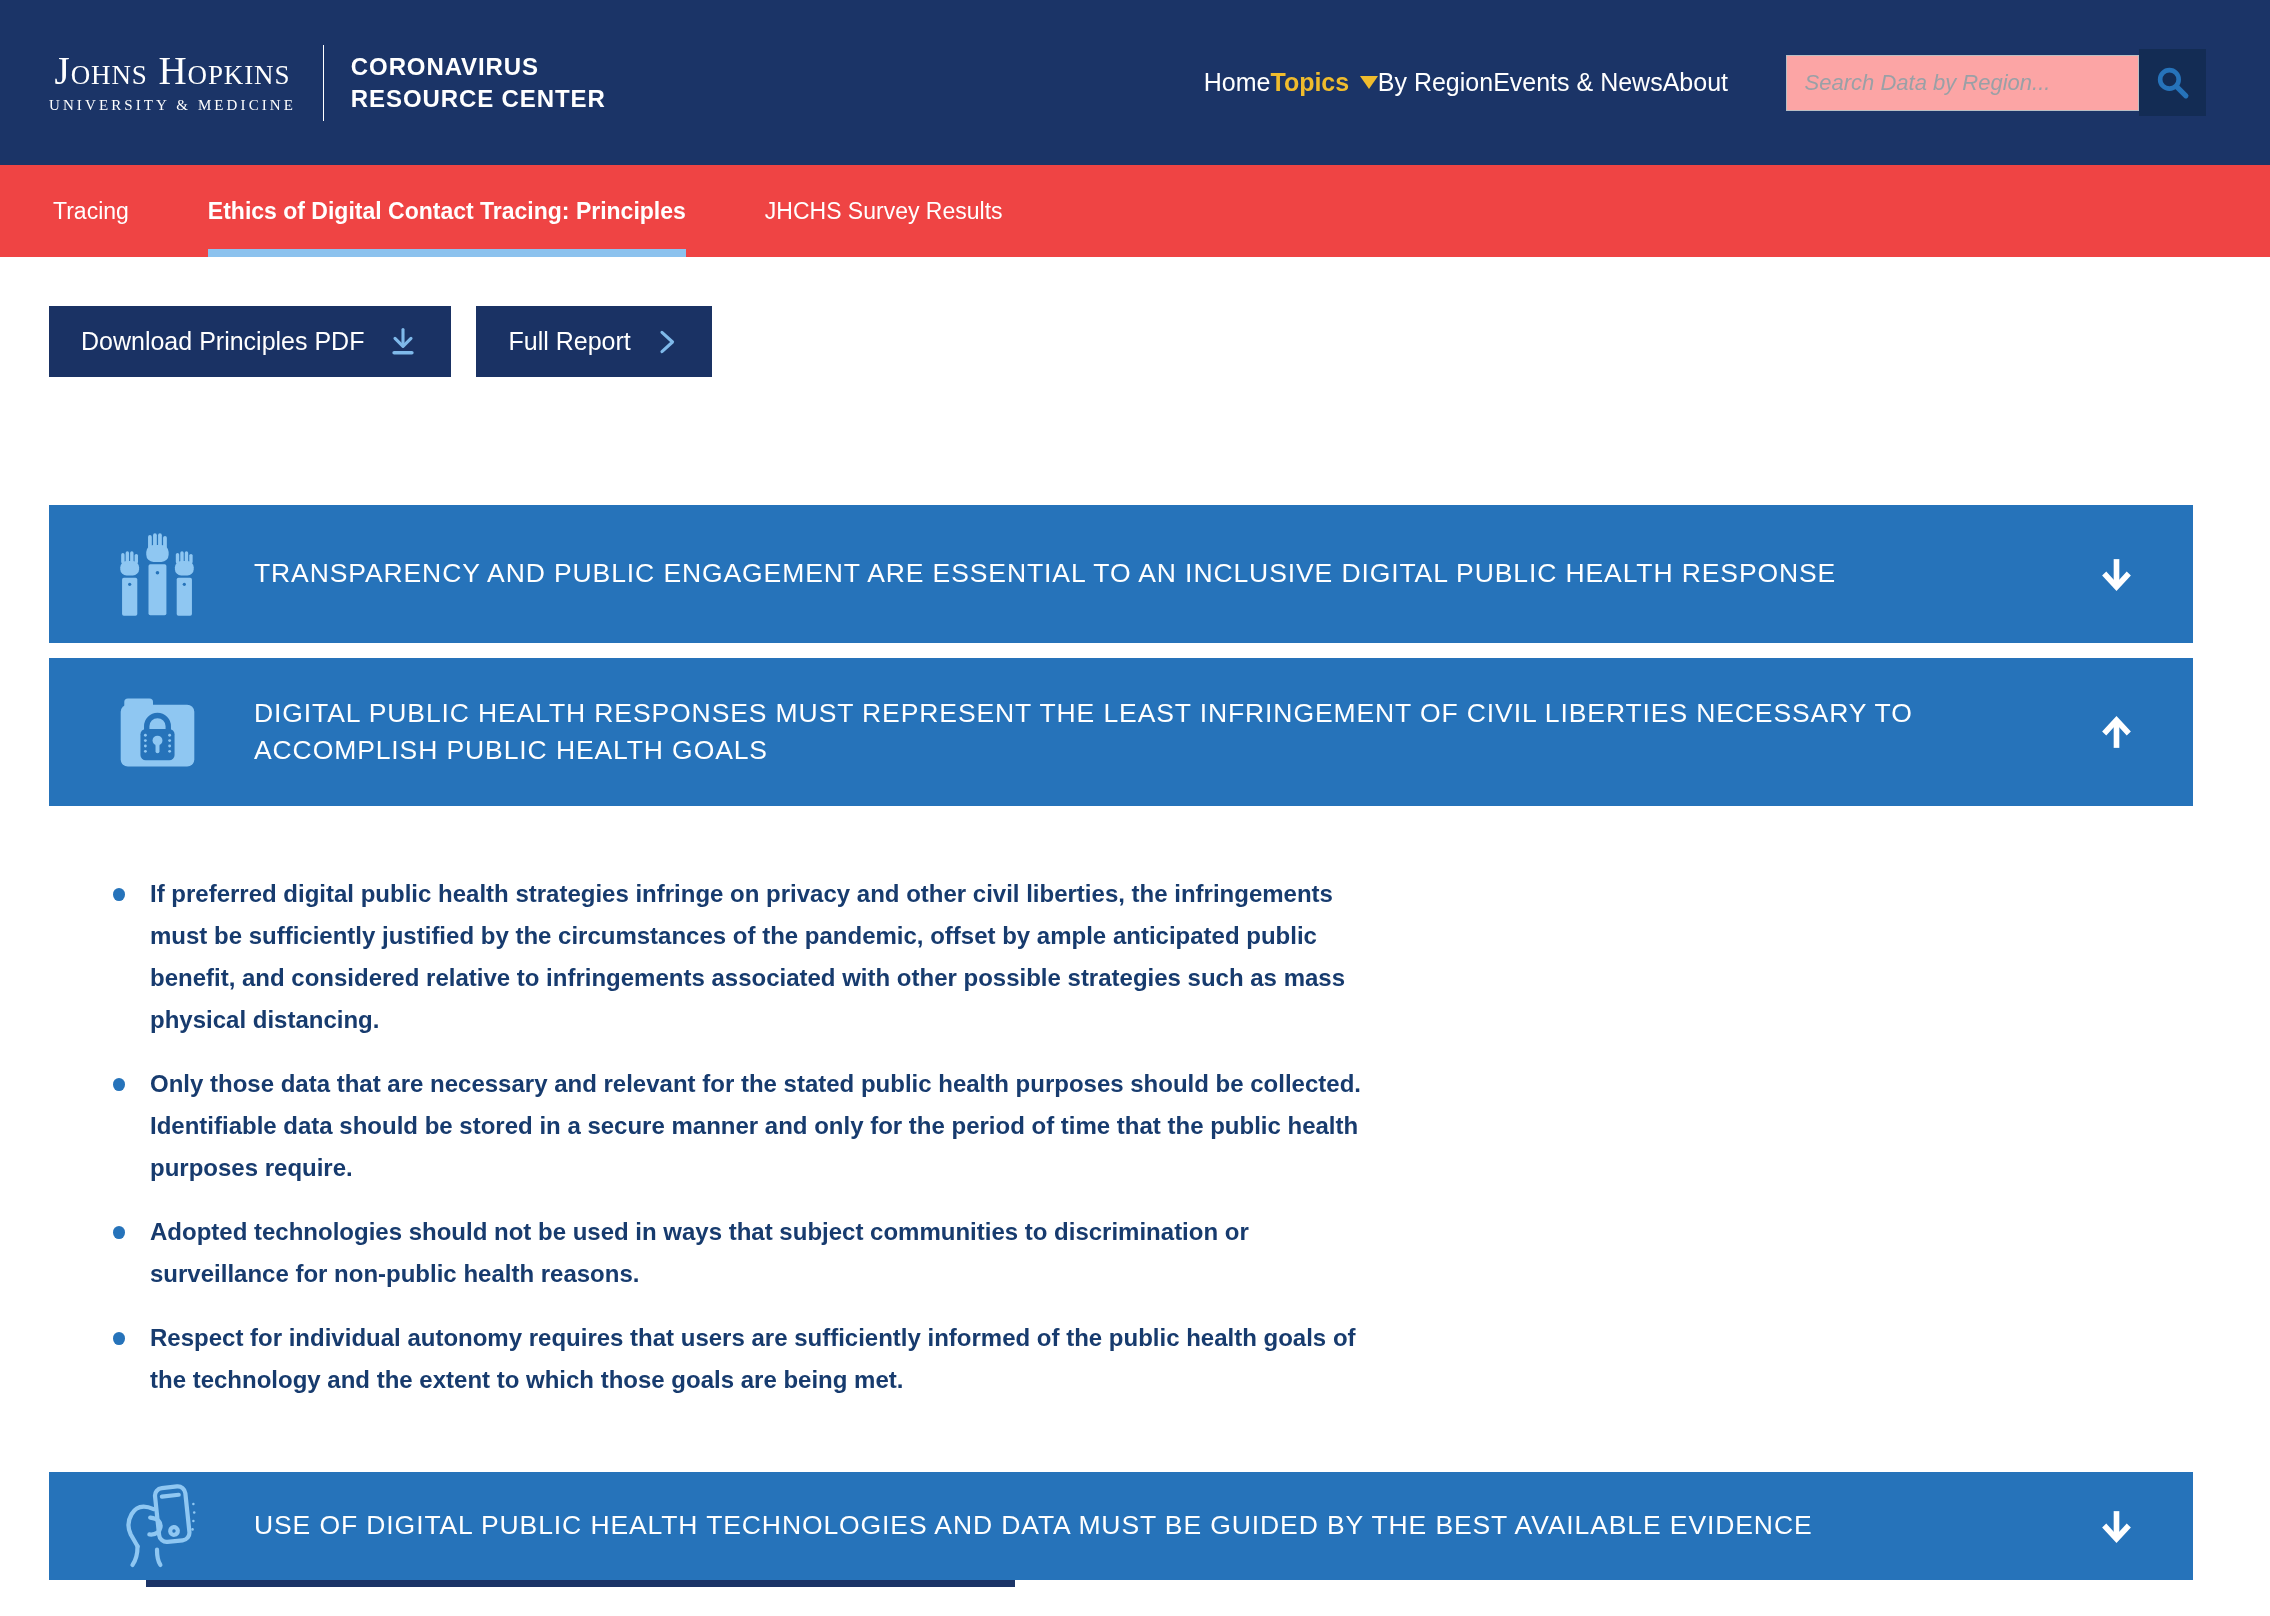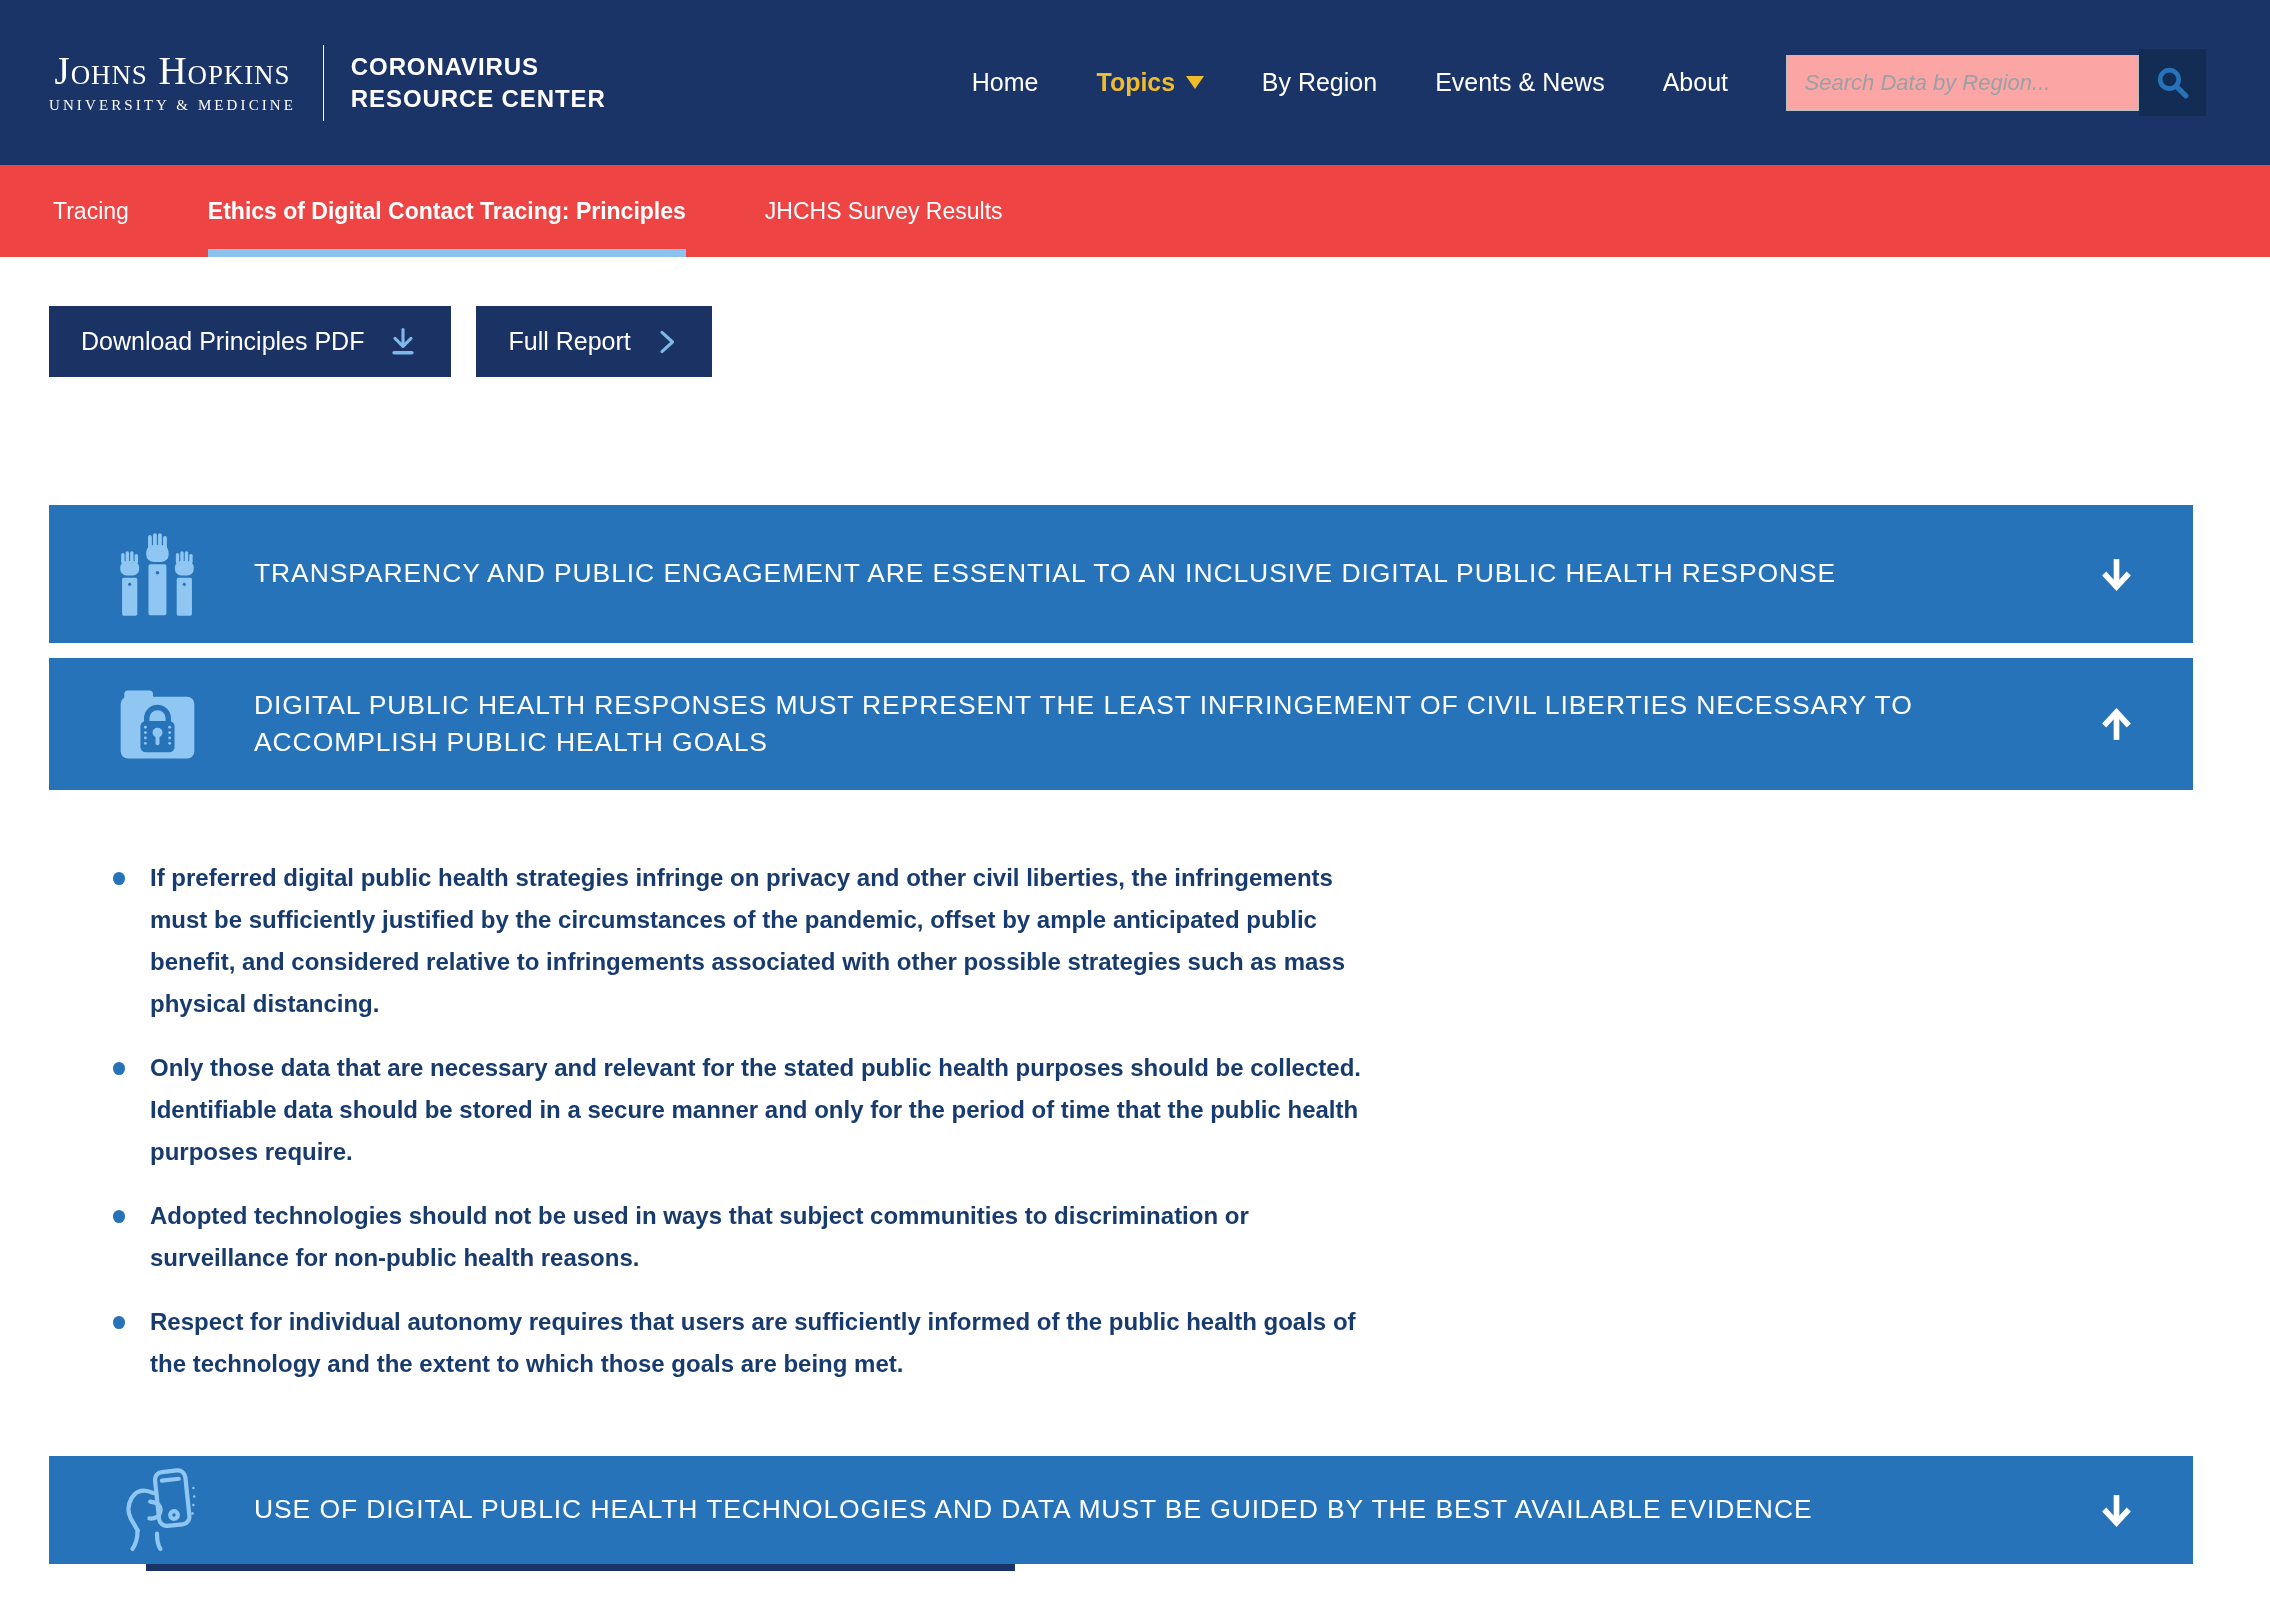--- a/index.html
+++ b/index.html
@@ -9,21 +9,21 @@
   
   .site-header { height:165px; background:#1B3467; display:flex; align-items:center;
     padding:0 65px 0 49px; }
   .logo-block { color:#fff; text-align:center; }
   .logo-line1 { font-family:"Liberation Serif","DejaVu Serif",serif; font-variant:small-caps;
     font-size:39px; letter-spacing:0.9px; line-height:1.05; }
   .logo-line2 { font-family:"Liberation Serif","DejaVu Serif",serif; font-size:15px;
     letter-spacing:3.1px; margin-top:5.3px; }
   .logo-divider { width:1.8px; height:76px; background:#fff; margin:0 26.5px; }
   .brand-block { color:#fff; font-weight:bold; font-size:24px; letter-spacing:0.9px; line-height:1.3; }
-  .main-nav { display:flex; gap:58px; margin-left:auto; margin-right:58px; align-items:center; }
+  .main-nav { display:flex; margin-left:auto; margin-right:58px; align-items:center; }
   .nav-item { color:#fff; font-size:25px; cursor:pointer; white-space:nowrap; }
   .nav-item.active { color:#F0BC2D; font-weight:bold; display:flex; align-items:center; gap:10.6px; }
   .caret-down { width:0; height:0; border-left:9.7px solid transparent;
     border-right:9.7px solid transparent; border-top:13.2px solid #F0BC2D; display:inline-block; }
   .search-wrap { display:flex; align-items:center; }
   .search-input { width:353px; height:56px; border:0.9px solid #b9bec4; background:#fca5a5;
     font-size:22px; font-style:italic; color:#444; padding:0 17.6px; outline:none; }
   .search-input::placeholder { color:#9aa0a6; font-style:italic; }
   .search-btn { width:67px; height:67px; background:#132C54; border:none; display:flex;
     align-items:center; justify-content:center; cursor:pointer; }
@@ -37,21 +37,21 @@
 
   
   .actions { display:flex; gap:25px; margin:49px 0 0 49px; }
   .action-btn { height:71px; background:#1A3264; color:#fff; border:none; font-size:25px;
     font-family:inherit; display:flex; align-items:center; gap:23px; padding:0 32px; cursor:pointer; }
 
   
   .bar { margin:0 78px 0 49px; background:#2673BA; display:flex; align-items:center;
     padding:0 56px 0 62px; }
   .bar.h1 { height:138px; margin-top:128px; }
-  .bar.h2 { height:132px; margin-top:15px; }
+  .bar.h2 { height:148px; margin-top:15px; }
   .bar.h3 { height:108px; }
   .bar-icon { width:92px; display:flex; justify-content:center; margin-right:51px; flex:none; }
   .bar-title { color:#fff; font-size:26.5px; letter-spacing:0.9px; line-height:1.4; flex:1;
     max-width:1720px; }
   .bar-arrow { margin-left:auto; flex:none; display:flex; }
 
   
   .bullet-list { list-style:none; padding:67px 0 71px 113px; }
   .bullet-item { position:relative; padding-left:37px; max-width:1253px; color:#173B6E;
     font-weight:bold; font-size:24px; line-height:42px; margin-bottom:22px; }

